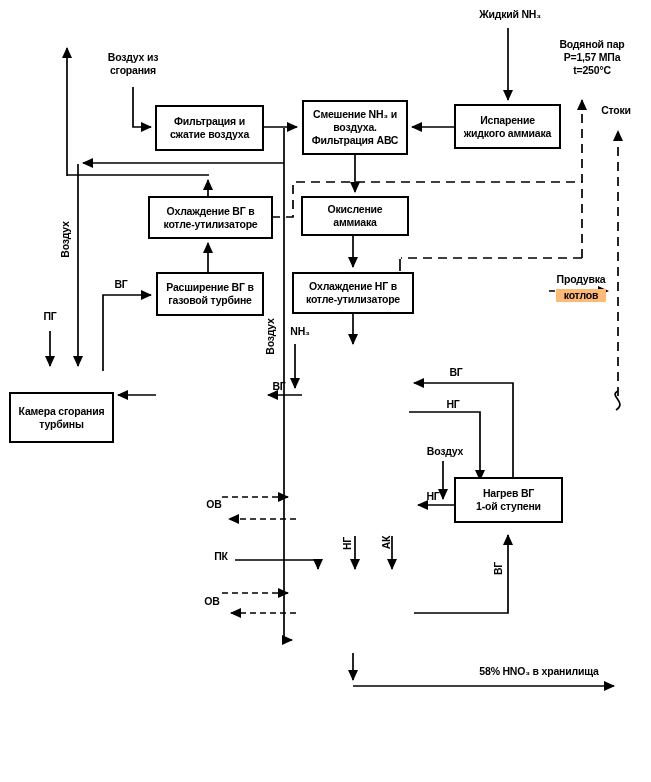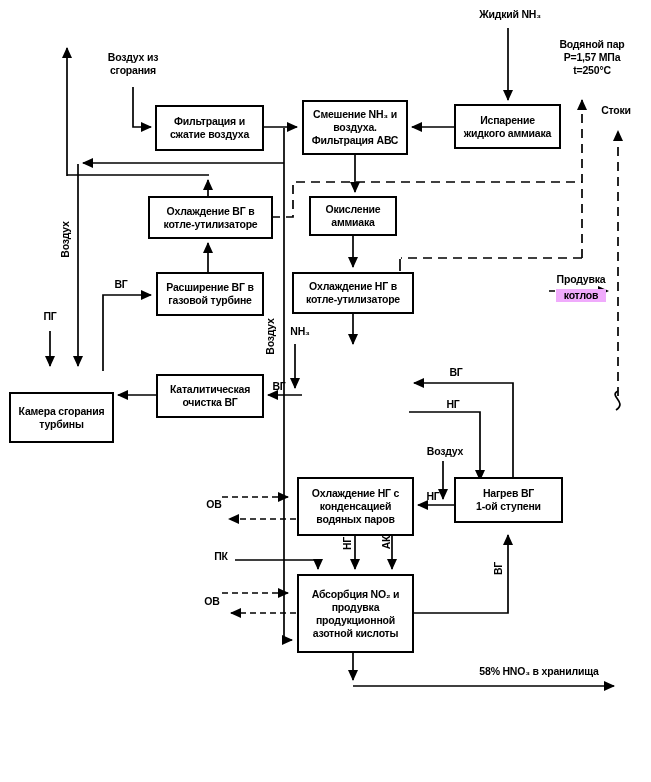--- a/index.html
+++ b/index.html
@@ -6,21 +6,21 @@
   .canvas{position:relative;width:651px;height:782px;background:#ffffff;overflow:hidden;
           font-family:"Liberation Sans","DejaVu Sans",sans-serif;color:#000;}
   .lines-layer{position:absolute;left:0;top:0;width:651px;height:782px;}
   .box{position:absolute;box-sizing:border-box;border:2px solid #000;background:#fff;
        display:flex;flex-direction:column;justify-content:center;align-items:center;
        text-align:center;font-size:10.5px;font-weight:700;line-height:13px;letter-spacing:-0.2px;}
   .box div{white-space:nowrap;}
   .lbl{position:absolute;font-size:10.5px;font-weight:700;line-height:13px;
        letter-spacing:-0.2px;text-align:center;white-space:nowrap;}
   .rot{transform:rotate(-90deg);transform-origin:center center;}
-  .wbg{background:#f0abfc;}
+  .wbg{background:#fdba74;}
   svg path{fill:none;stroke:#000;stroke-width:1.7;}
   svg path.dash{stroke-dasharray:9 6;}
   svg path.dash2{stroke-dasharray:6 4;}
   svg marker path{fill:#000;stroke:none;}
 </style>
 </head>
 <body>
 
 <div class="canvas">
 
@@ -84,54 +84,39 @@
     <div>Фильтрация АВС</div>
   </div>
   <div class="box" style="left:454px;top:104px;width:107px;height:45px">
     <div>Испарение</div>
     <div>жидкого аммиака</div>
   </div>
   <div class="box" style="left:148px;top:196px;width:125px;height:43px">
     <div>Охлаждение ВГ в</div>
     <div>котле-утилизаторе</div>
   </div>
-  <div class="box" style="left:309px;top:196px;width:88px;height:40px">
+  <div class="box" style="left:301px;top:196px;width:108px;height:40px">
     <div>Окисление</div>
     <div>аммиака</div>
   </div>
   <div class="box" style="left:292px;top:272px;width:122px;height:42px">
     <div>Охлаждение НГ в</div>
     <div>котле-утилизаторе</div>
   </div>
   <div class="box" style="left:156px;top:272px;width:108px;height:44px">
     <div>Расширение ВГ в</div>
     <div>газовой турбине</div>
   </div>
   <div class="box" style="left:9px;top:392px;width:105px;height:51px">
     <div>Камера сгорания</div>
     <div>турбины</div>
   </div>
-  <div class="box" style="left:156px;top:374px;width:108px;height:44px">
-    <div>Каталитическая</div>
-    <div>очистка ВГ</div>
-  </div>
-  <div class="box" style="left:297px;top:477px;width:117px;height:59px">
-    <div>Охлаждение НГ с</div>
-    <div>конденсацией</div>
-    <div>водяных паров</div>
-  </div>
   <div class="box" style="left:454px;top:477px;width:109px;height:46px">
     <div>Нагрев ВГ</div>
     <div>1-ой ступени</div>
-  </div>
-  <div class="box" style="left:297px;top:574px;width:117px;height:79px">
-    <div>Абсорбция NO₂ и</div>
-    <div>продувка</div>
-    <div>продукционной</div>
-    <div>азотной кислоты</div>
   </div>
 
   <div class="lbl" style="left:94px;top:51px;width:78px">
     <div>Воздух из</div>
     <div>сгорания</div>
   </div>
   <div class="lbl" style="left:468px;top:8px;width:84px">Жидкий NH₃</div>
   <div class="lbl" style="left:538px;top:38px;width:108px">
     <div>Водяной пар</div>
     <div>P=1,57 МПа</div>

